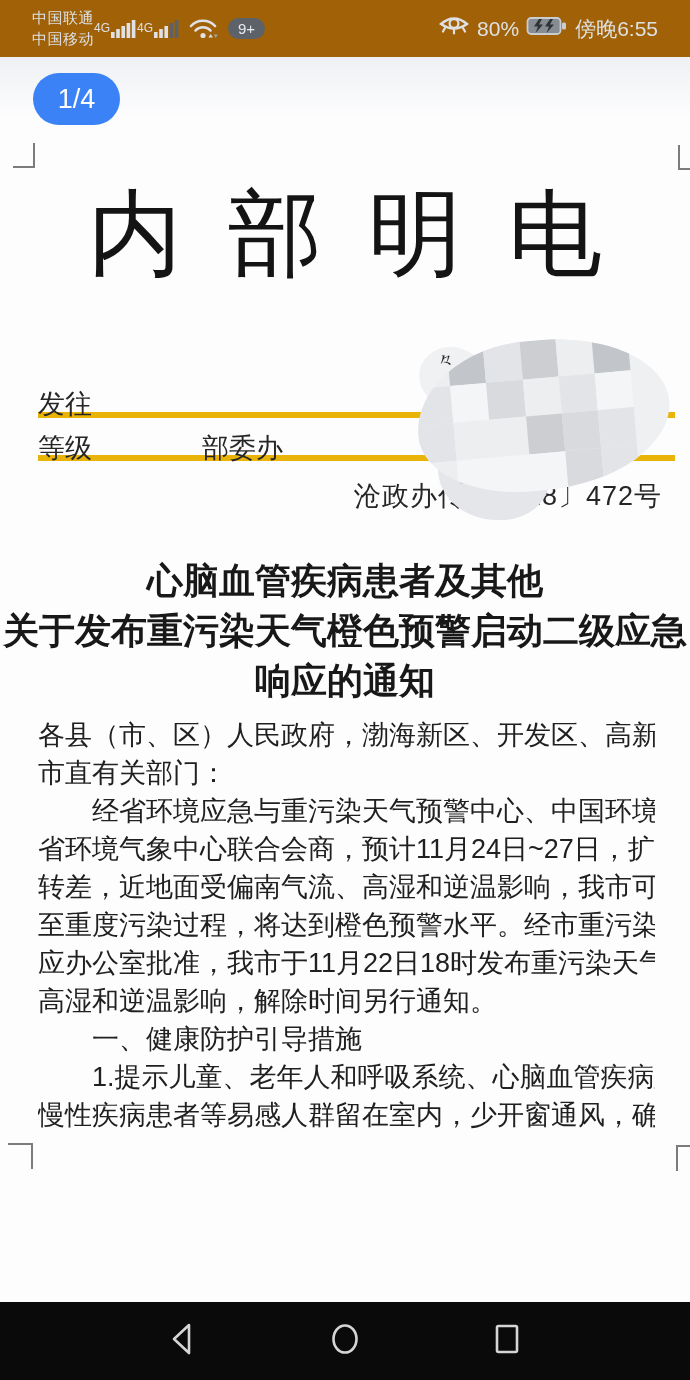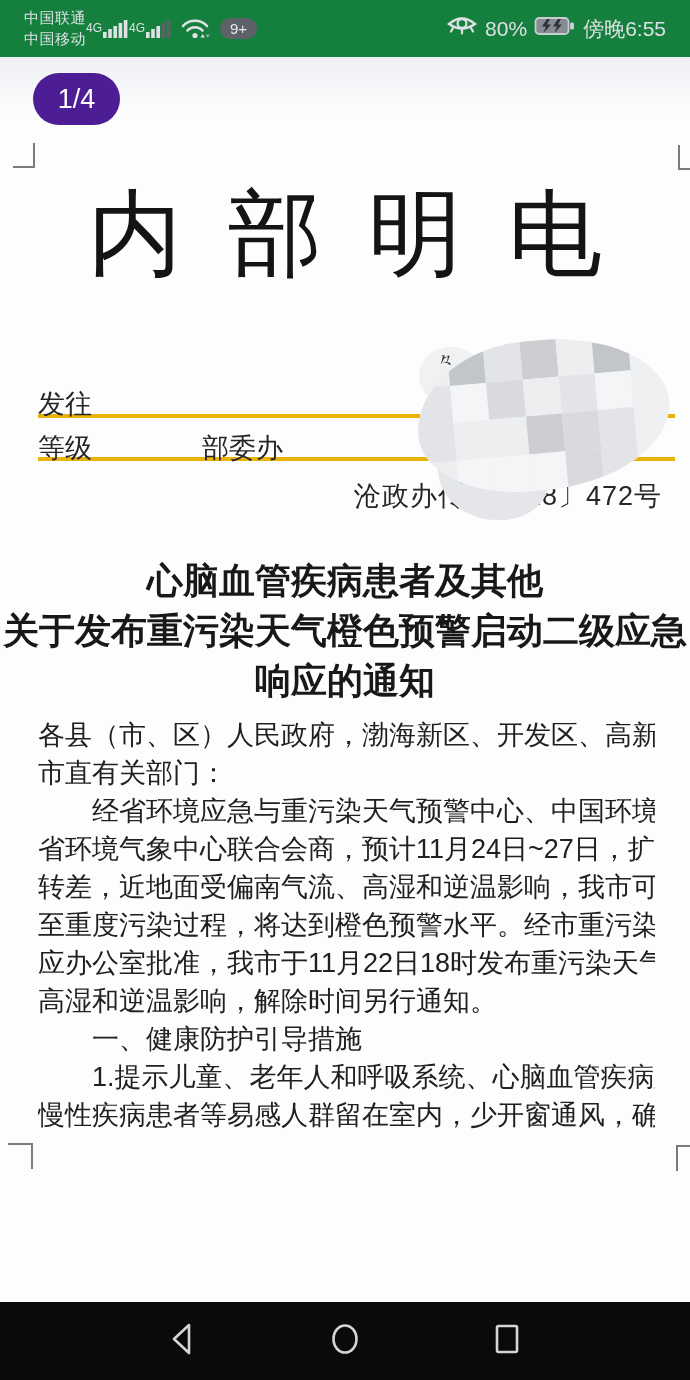--- a/index.html
+++ b/index.html
@@ -1,48 +1,48 @@
 <!DOCTYPE html>
 <html><head>
 <meta charset="utf-8">
 <style>
   * { box-sizing: border-box; margin: 0; padding: 0; }
   html,body { width: 690px; height: 1380px; }
   body { font-family: "Liberation Sans", "DejaVu Sans", sans-serif; background:#000; }
   .screen { width:690px; height:1380px; display:flex; flex-direction:column; overflow:hidden; }
 
   
-  .status-bar { height:57px; background:#15803d; color:#dde0e3; display:flex; align-items:center;
-                padding:0 24px; flex-shrink:0; }
+  .status-bar { height:57px; background:#a16207; color:#dde0e3; display:flex; align-items:center;
+                padding:0 32px; flex-shrink:0; }
   .carriers { font-size:15px; line-height:1.35; letter-spacing:0.5px; }
   .net-group { display:flex; align-items:flex-end; margin-left:0; }
   .net-label { font-size:12px; align-self:flex-start; margin-top:6px; margin-right:1px; }
   .wifi-wrap { margin-left:8px; display:flex; align-items:center; }
   .badge-9 { background:#5d6168; color:#e8eaec; font-size:15px; border-radius:13px;
              padding:2px 10px; margin-left:10px; }
   .sb-right { margin-left:auto; display:flex; align-items:center; gap:7px; font-size:21px; }
 
   
   .viewer { flex:1; position:relative; background:#fdfdfe; overflow:hidden; color:#1e1e1e; }
   .viewer::before { content:""; position:absolute; left:0; top:0; right:0; height:60px;
                     background:linear-gradient(#eef0f3, rgba(253,253,254,0)); }
-  .page-pill { position:absolute; left:33px; top:16px; width:87px; height:52px; background:#4c1d95;
+  .page-pill { position:absolute; left:33px; top:16px; width:87px; height:52px; background:#3b82f6;
                border-radius:26px; color:#fff; font-size:27px; display:flex; align-items:center;
                justify-content:center; }
   .mark { position:absolute; }
   .mark-tl { left:13px; top:86px;  width:22px; height:25px; border-right:2px solid #7c7c7e; border-bottom:2px solid #7c7c7e; }
   .mark-tr { left:678px; top:88px; width:12px; height:25px; border-left:2px solid #7c7c7e;  border-bottom:2px solid #7c7c7e; }
   .mark-bl { left:8px;  top:1086px; width:25px; height:26px; border-top:2px solid #7c7c7e; border-right:2px solid #7c7c7e; }
   .mark-br { left:676px; top:1088px; width:14px; height:26px; border-top:2px solid #7c7c7e; border-left:2px solid #7c7c7e; }
 
   .doc-title { position:absolute; top:125px; left:0; width:100%; text-align:center;
                font-size:94px; line-height:1.1; letter-spacing:46px; padding-left:46px;
                color:#141414; font-weight:500; white-space:nowrap; }
 
-  .field-row { position:absolute; left:38px; width:637px; border-bottom:4px solid #eab308;
+  .field-row { position:absolute; left:38px; width:637px; border-bottom:6px solid #eab308;
                font-size:27px; color:#262626; }
   .field-row-1 { top:329px; height:32px; }
   .field-row-2 { top:373px; height:31px; }
   .field-value { position:absolute; left:164px; top:0; }
 
   .doc-number { position:absolute; top:421px; right:28px; font-size:27px; color:#262626;
                 letter-spacing:1px; }
 
   .doc-heading { position:absolute; top:499px; left:0; width:100%; text-align:center;
                  font-size:36px; line-height:50px; font-weight:600; color:#181818; }

